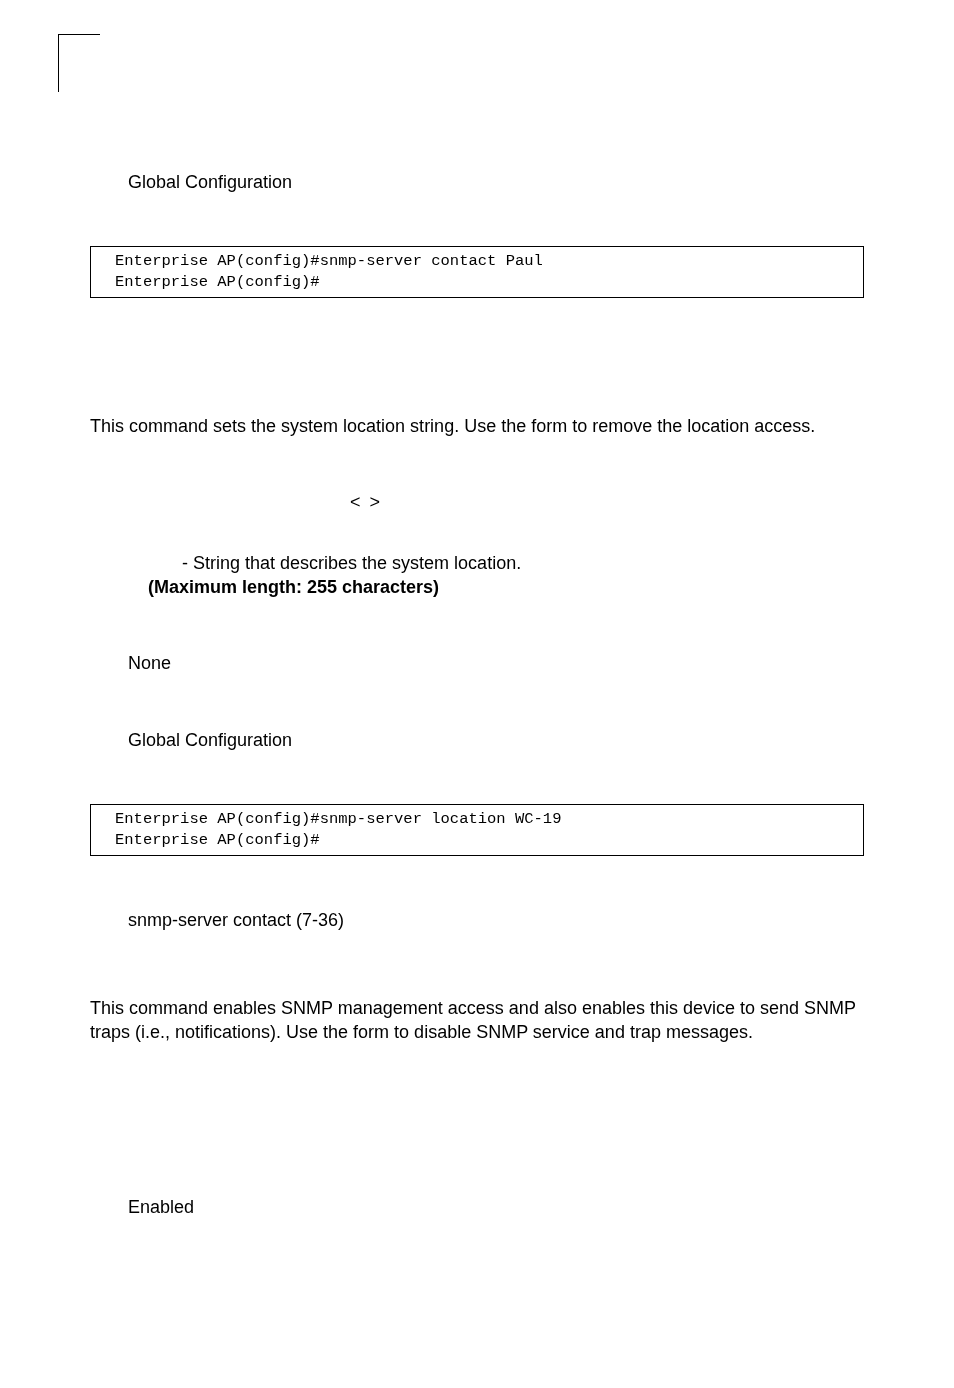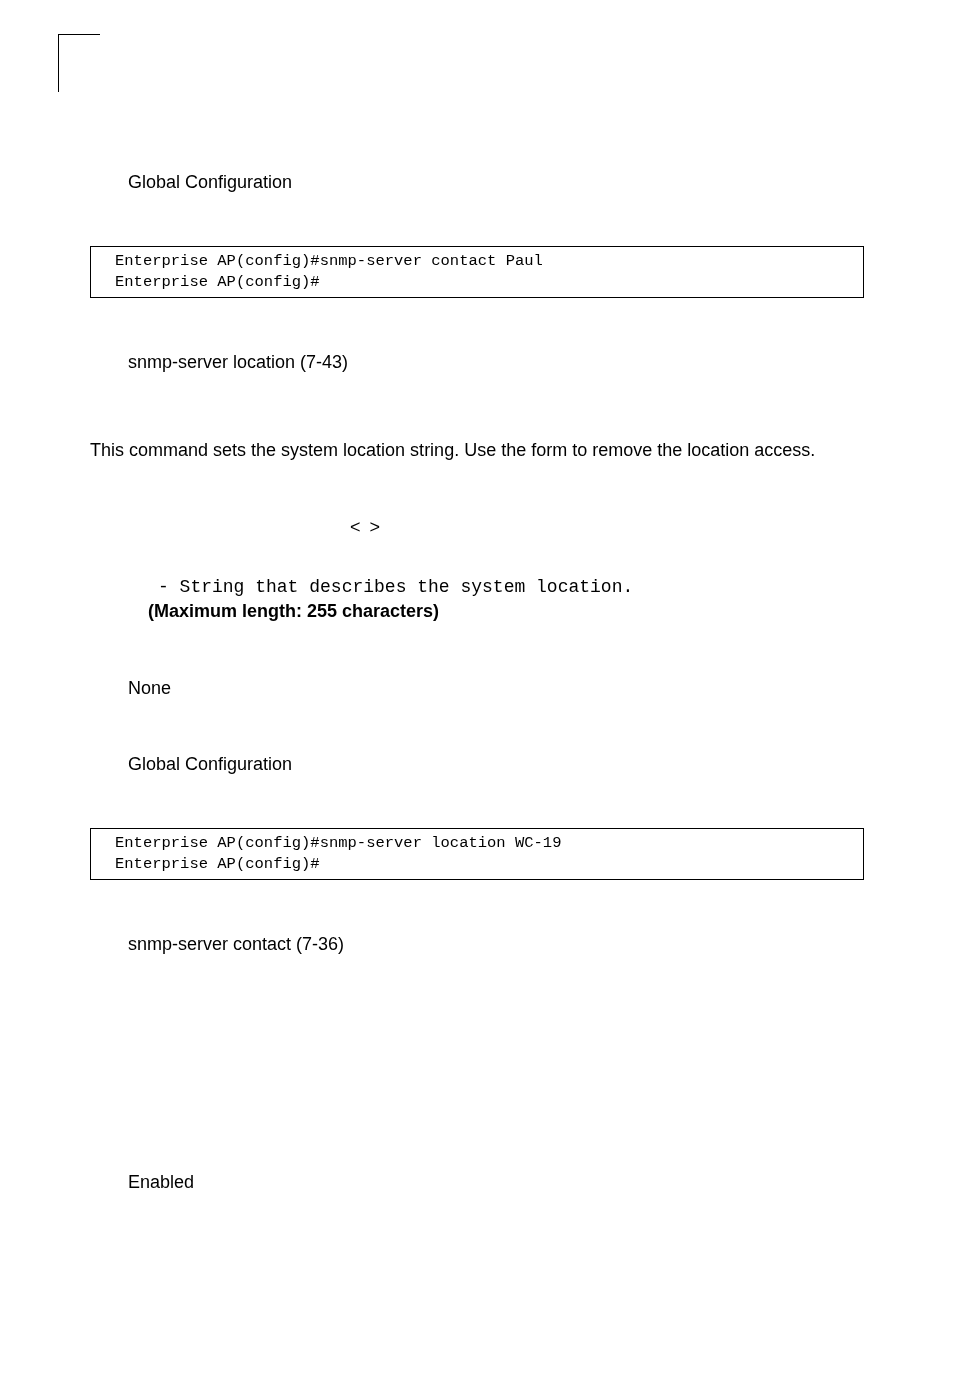--- a/index.html
+++ b/index.html
@@ -57,36 +57,35 @@
 
   <div class="indent body-text">Global Configuration</div>
 
   <div class="sp-lg"></div>
 
   <pre class="code-block">Enterprise AP(config)#snmp-server contact Paul
 Enterprise AP(config)#</pre>
 
   <div class="sp-lg"></div>
 
-  <div class="indent body-text">snmp-server location (7-43)</div>
 
   <div class="sp-xl"></div>
 
   <div class="body-text">
     <span>This command sets the system location string. Use the </span><span> form to remove the location access.</span>
   </div>
 
   <div class="sp-lg"></div>
 
   <div class="body-text" style="margin-left:260px; letter-spacing:2px;">&lt;   &gt;</div>
 
   <div class="sp-md"></div>
 
   <div class="body-text">
-    <div style="margin-left:68px;font-family:Liberation Mono, monospace;"><span> - String that describes the system location.</span></div>
+    <div style="margin-left:92px;"><span> - String that describes the system location.</span></div>
     <div class="para-indent-deep"><span>(Maximum length: 255 characters)</span></div>
   </div>
 
   <div class="sp-lg"></div>
 
   <div class="indent body-text">None</div>
 
   <div class="sp-lg"></div>
 
   <div class="indent body-text">Global Configuration</div>
@@ -95,18 +94,21 @@
 
   <pre class="code-block">Enterprise AP(config)#snmp-server location WC-19
 Enterprise AP(config)#</pre>
 
   <div class="sp-lg"></div>
 
   <div class="indent body-text">snmp-server contact (7-36)</div>
 
   <div class="sp-xl"></div>
 
+  <div class="body-text">
+    <span>This command enables SNMP management access and also enables this device to send SNMP traps (i.e., notifications). Use the </span><span> form to disable SNMP service and trap messages.</span>
+  </div>
 
   <div style="height:150px;"></div>
 
   <div class="indent body-text">Enabled</div>
 
 </div>
 
 </body></html>

